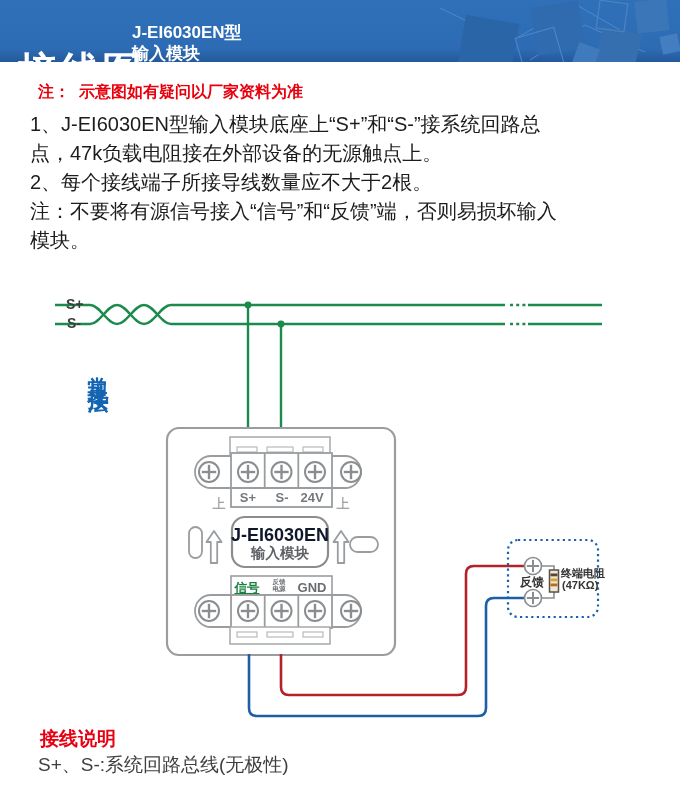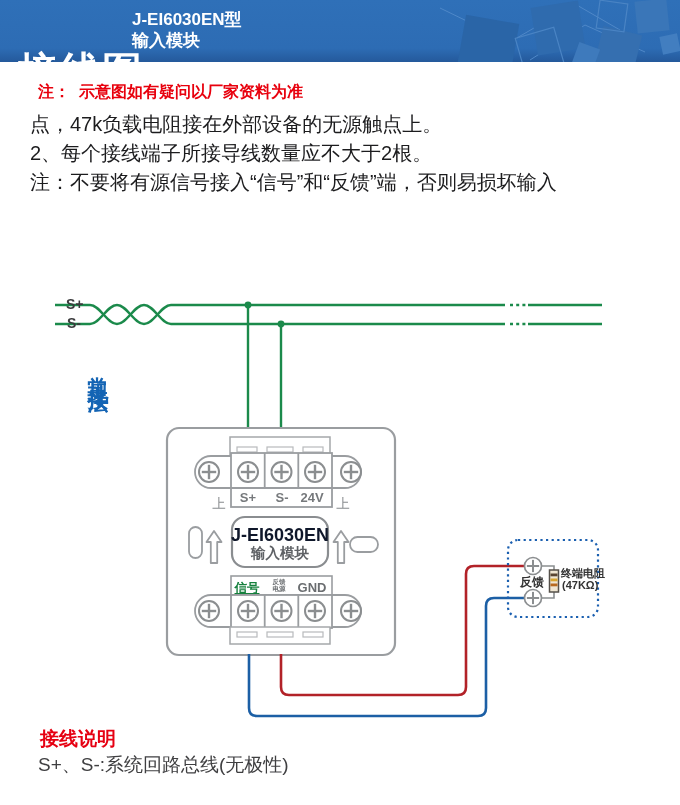--- a/index.html
+++ b/index.html
@@ -14,21 +14,21 @@
     position:absolute; left:0; top:0; width:680px; height:62px;
     background:linear-gradient(180deg,#2f70b8 0%,#2d6cb4 78%,#24599b 100%);
     overflow:hidden;
   }
   .header-deco { position:absolute; right:0; top:0; }
   .header-title {
     position:absolute; left:18px; top:4px; color:#ffffff;
     font-size:40px; font-weight:bold; letter-spacing:2px;margin-top:40px;
   }
   .header-subtitle {
-    position:absolute; left:132px; top:9px; color:#ffffff;
+    position:absolute; left:132px; top:22px; color:#ffffff;
     font-size:17px; font-weight:600; line-height:21px;
   }
   
   .note {
     position:absolute; left:38px; top:82px;
     color:#e8000d; font-size:16px; font-weight:600; white-space:pre;
   }
   .instructions {
     position:absolute; left:30px; top:110px; width:640px;
     color:#1c1c1e; font-size:20px; line-height:29px; font-weight:500;
@@ -102,23 +102,25 @@
     <div class="header-title">接线图</div>
     <div class="header-subtitle">
       <div>J-EI6030EN型</div>
       <div>输入模块</div>
     </div>
   </div>
 
   <div class="note">注：  示意图如有疑问以厂家资料为准</div>
 
   <div class="instructions">
+    <div>1、J-EI6030EN型输入模块底座上“S+”和“S-”接系统回路总</div>
     <div>点，47k负载电阻接在外部设备的无源触点上。</div>
     <div>2、每个接线端子所接导线数量应不大于2根。</div>
     <div>注：不要将有源信号接入“信号”和“反馈”端，否则易损坏输入</div>
+    <div>模块。</div>
   </div>
 
   <svg class="diagram" width="680" height="805" viewBox="0 0 680 805">
     <defs>
       <g id="screw">
         <circle r="10" fill="#ffffff" stroke="#8b8e90" stroke-width="2"></circle>
         <line x1="-7.2" y1="0" x2="7.2" y2="0" stroke="#8b8e90" stroke-width="2.4"></line>
         <line x1="0" y1="-7.2" x2="0" y2="7.2" stroke="#8b8e90" stroke-width="2.4"></line>
       </g>
     </defs>

